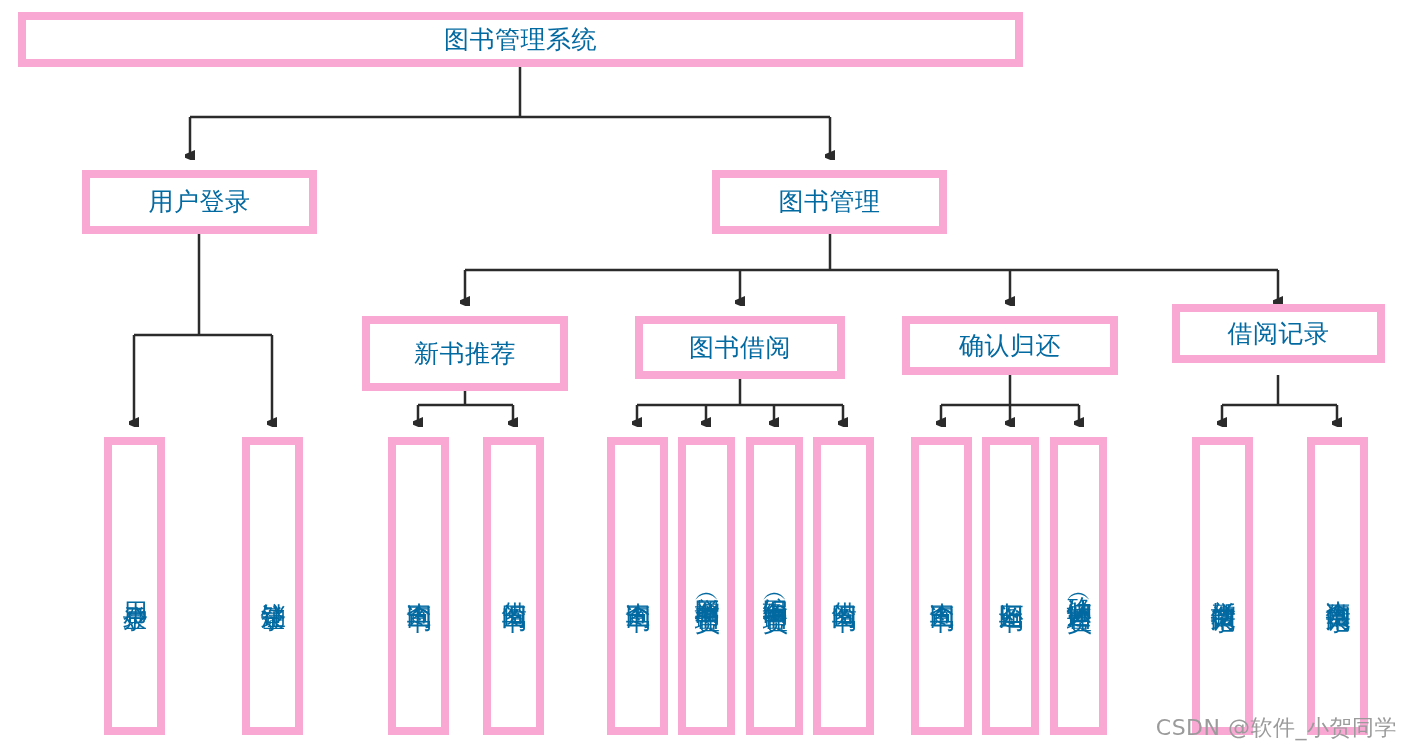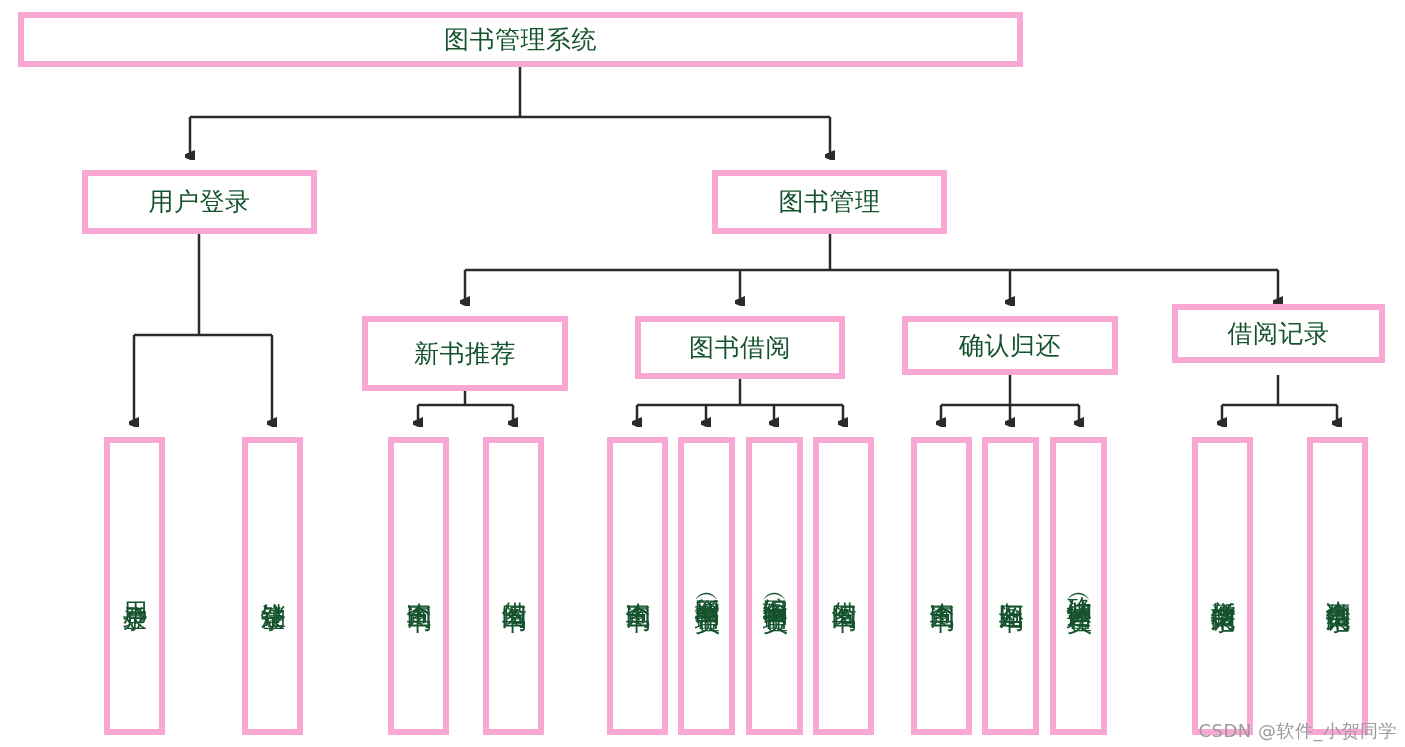--- a/index.html
+++ b/index.html
@@ -21,26 +21,26 @@
   #diagram-svg {
     position: absolute;
     left: 0;
     top: 0;
     width: 1405px;
     height: 747px;
   }
   .node {
     position: absolute;
     box-sizing: border-box;
-    border: 6px solid #f9a8d4;
+    border: 8px solid #f9a8d4;
     background: #ffffff;
     display: flex;
     align-items: center;
     justify-content: center;
-    color: #14532d;
+    color: #0369a1;
     z-index: 2;
   }
   .node-label {
     display: block;
     line-height: 1.18;
     text-align: center;
     white-space: pre;
   }
   
   .node.horiz .node-label {
@@ -61,21 +61,21 @@
     font-size: 25px;
     line-height: 1.05;
     letter-spacing: 2px;
     max-height: 270px;
     text-align: center;
   }
   #watermark {
     position: absolute;
     right: 8px;
     bottom: 4px;
-    font-size: 18px;
+    font-size: 22px;
     color: #9b9b9b;
     letter-spacing: 0.5px;
     z-index: 5;
     white-space: nowrap;
   }
 </style>
 </head>
 <body>
 
 <div id="diagram-root">

